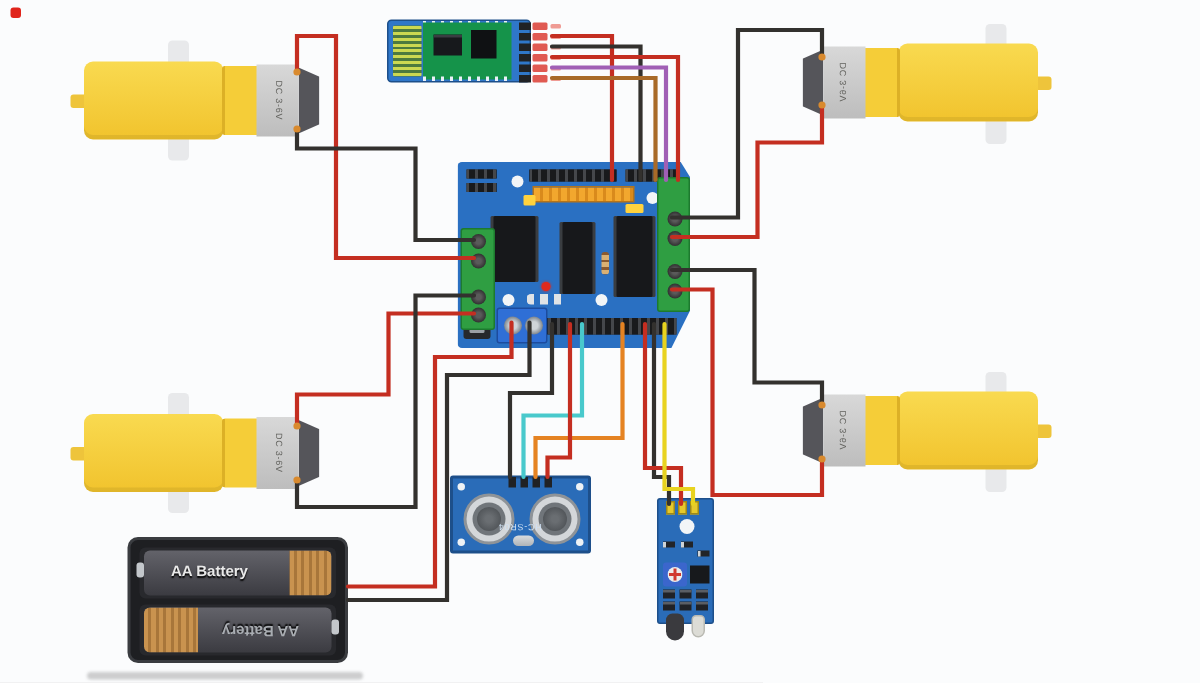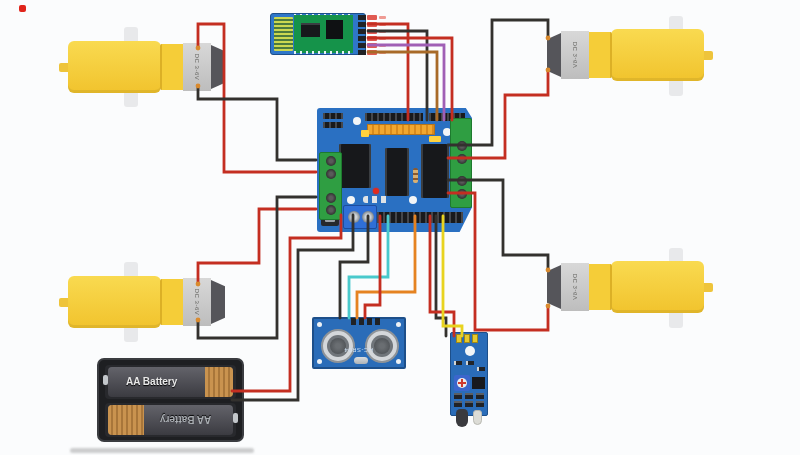--- a/index.html
+++ b/index.html
@@ -1,20 +1,20 @@
 <!DOCTYPE html>
 <html><head>
 <meta charset="utf-8">
 <style>
   html,body{margin:0;padding:0;background:#e9e9e9;font-family:"Liberation Sans",sans-serif;}
   #stage{position:relative;width:800px;height:455px;overflow:hidden;background-color:#fbfcfd;
     background-image:linear-gradient(rgba(130,160,180,.14) 1px,transparent 1px),
                      linear-gradient(90deg,rgba(130,160,180,.14) 1px,transparent 1px);
     background-size:9px 9px;}
-  .abs{position:absolute;margin-left:12px;}
+  .abs{position:absolute;}
   
   #wire-layer{position:absolute;left:0;top:0;width:800px;height:455px;z-index:6;pointer-events:none;}
   #wire-layer polyline{fill:none;stroke-width:2.8;stroke-linecap:round;stroke-linejoin:miter;}
   
   .marker{left:7px;top:5px;width:7px;height:7px;border-radius:2px;z-index:2;}
   
   .bracket{width:14px;height:80px;background:#e8e9eb;border-radius:3px;z-index:1;}
   
   .motor{width:166px;height:52px;z-index:3;}
   .motor.mirror{transform:scaleX(-1);}

